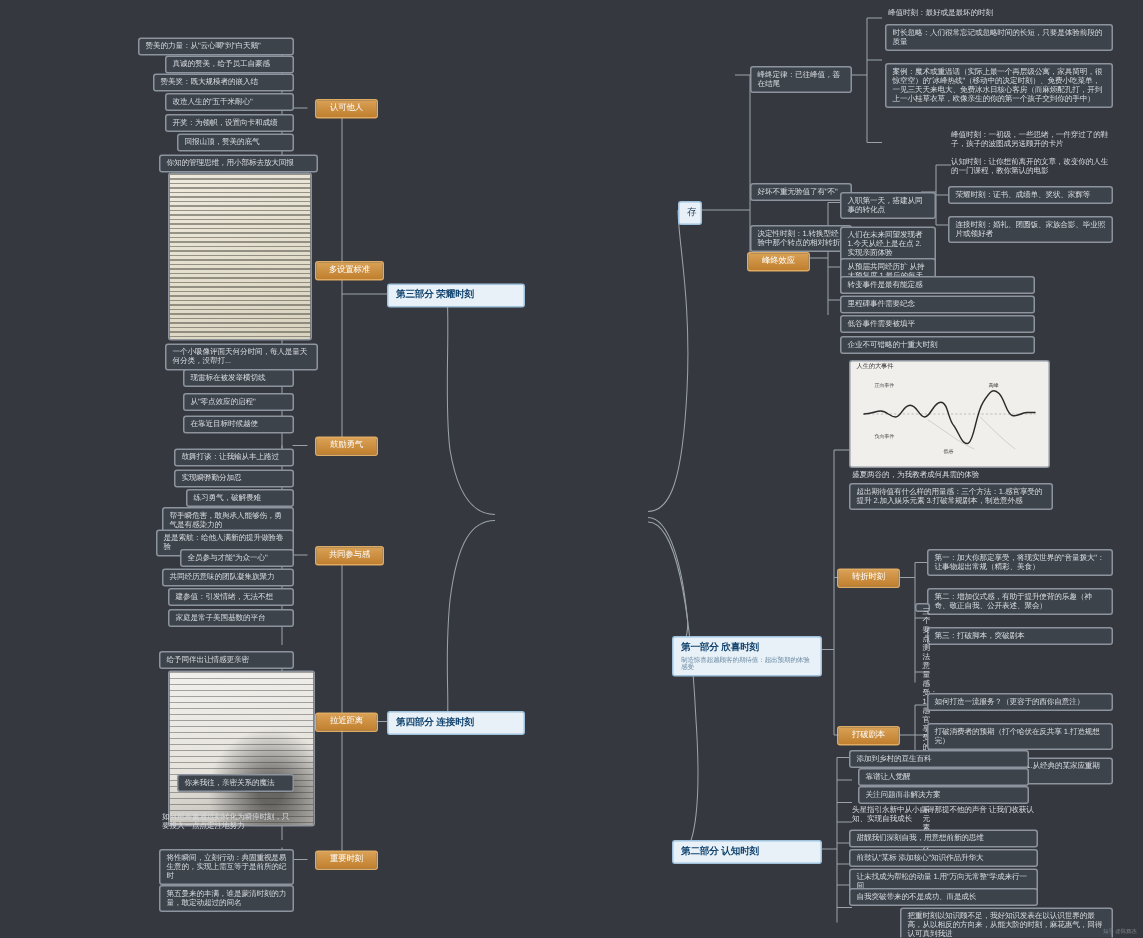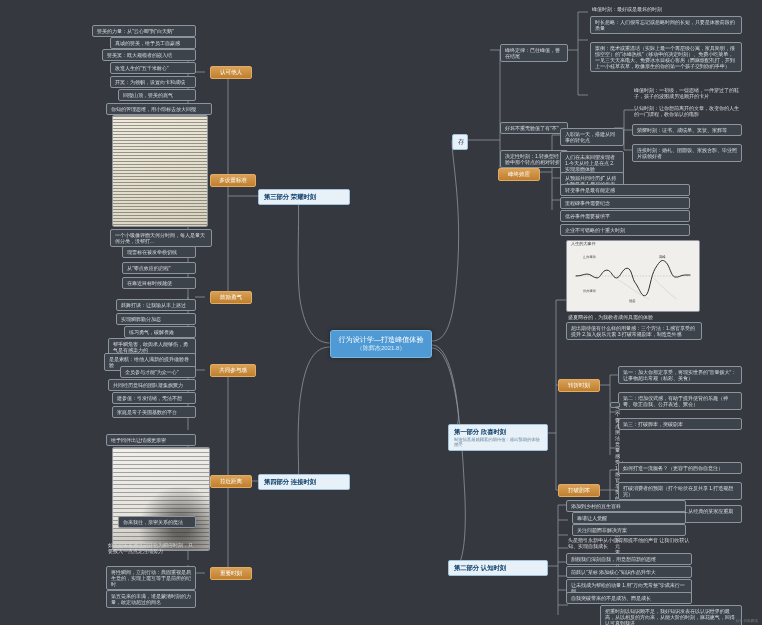--- a/index.html
+++ b/index.html
@@ -209,24 +209,20 @@
         <path d="M558 520 L 568 520"></path>
       <path d="M558 535 L 568 535"></path>
         <path d="M558 548 L 568 548"></path>
       <path d="M558 562 L 568 562"></path>
         <path d="M558 576 L 568 576"></path>
       <path d="M558 590 L 568 590"></path>
         <path d="M558 605 L 568 605"></path>
     </g>
   </svg>
 
-  <div class="node root" style="left:330px; top:330px; width:102px;">
-    <div>行为设计学—打造峰值体验</div>
-    <div class="sub">（陈辉杰2021.8）</div>
-  </div>
 
   <div class="node part" style="left:258px; top:189px; width:92px;">
     <b>第三部分  荣耀时刻</b>
   </div>
 
   <div class="node part" style="left:258px; top:474px; width:92px;">
     <b>第四部分  连接时刻</b>
   </div>
 
   <div class="node part" style="left:448px; top:424px; width:100px;">

